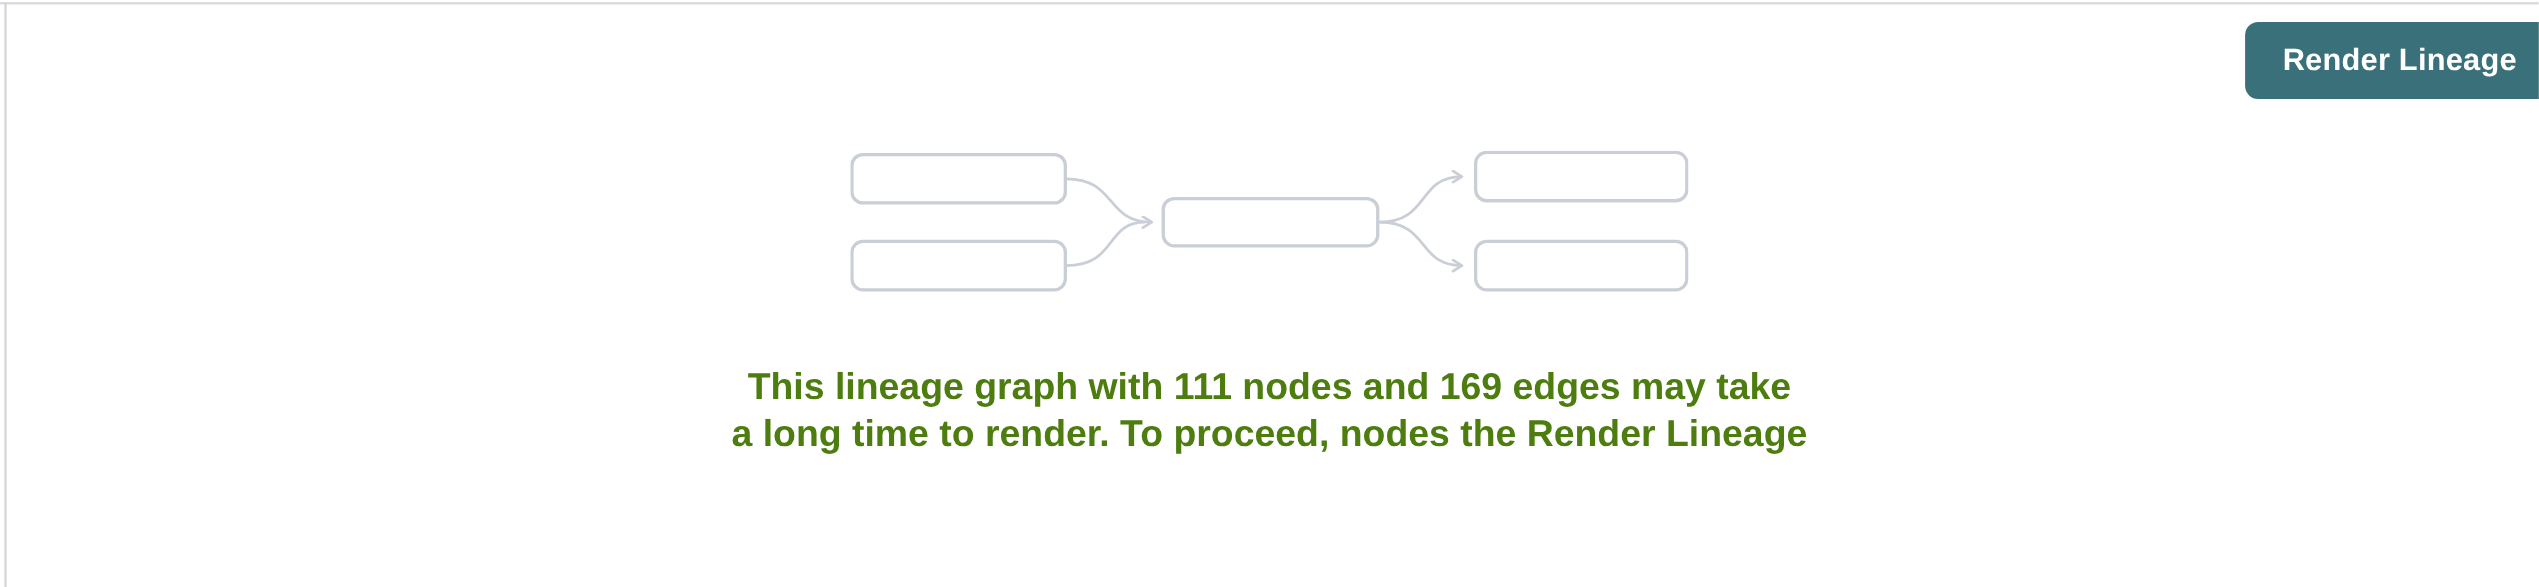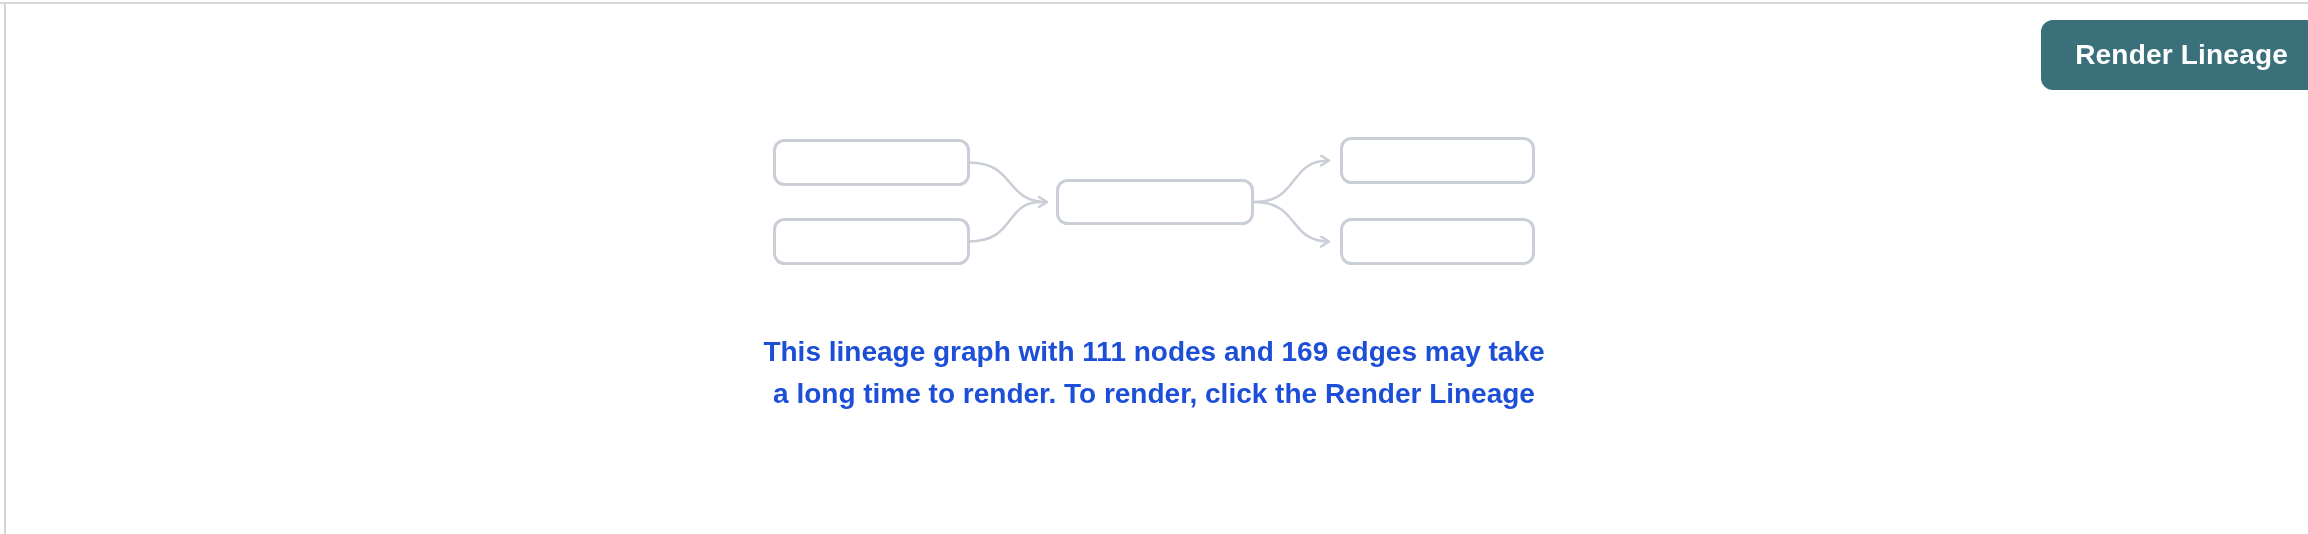--- a/index.html
+++ b/index.html
@@ -57,22 +57,22 @@
     top: 137px;
     width: 762px;
     height: 130px;
   }
   .message {
     position: absolute;
     left: 0;
     top: 331px;
     width: 2308px;
     text-align: center;
-    color: #1d4ed8;
-    font-size: 28px;
+    color: #4d7c0f;
+    font-size: 34px;
     font-weight: 700;
     line-height: 42px;
   }
   .message .line {
     display: block;
   }
 </style>
 </head>
 <body>
 
@@ -99,16 +99,16 @@
       <rect x="1.5" y="3.5" width="194" height="44" rx="10" fill="#ffffff" stroke="#c9ced7" stroke-width="3"></rect>
       <rect x="1.5" y="82.5" width="194" height="44" rx="10" fill="#ffffff" stroke="#c9ced7" stroke-width="3"></rect>
       <rect x="284.5" y="43.5" width="195" height="43" rx="10" fill="#ffffff" stroke="#c9ced7" stroke-width="3"></rect>
       <rect x="568.5" y="1.5" width="192" height="44" rx="10" fill="#ffffff" stroke="#c9ced7" stroke-width="3"></rect>
       <rect x="568.5" y="82.5" width="192" height="44" rx="10" fill="#ffffff" stroke="#c9ced7" stroke-width="3"></rect>
     </svg>
   </div>
 
   <div class="message">
     <span class="line">This lineage graph with 111 nodes and 169 edges may take</span>
-    <span class="line">a long time to render. To render, click the Render Lineage</span>
+    <span class="line">a long time to render. To proceed, nodes the Render Lineage</span>
   </div>
 
 </div>
 
 </body></html>

